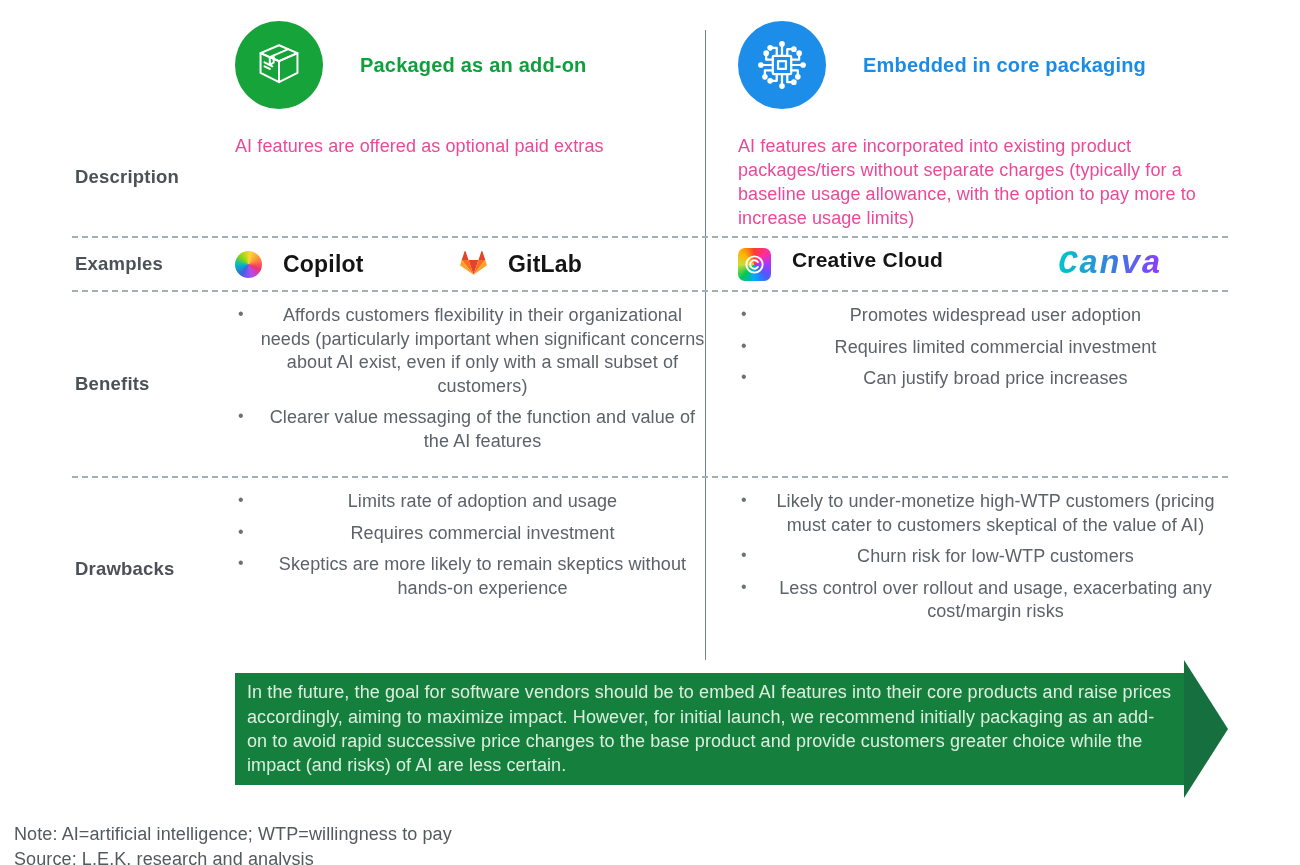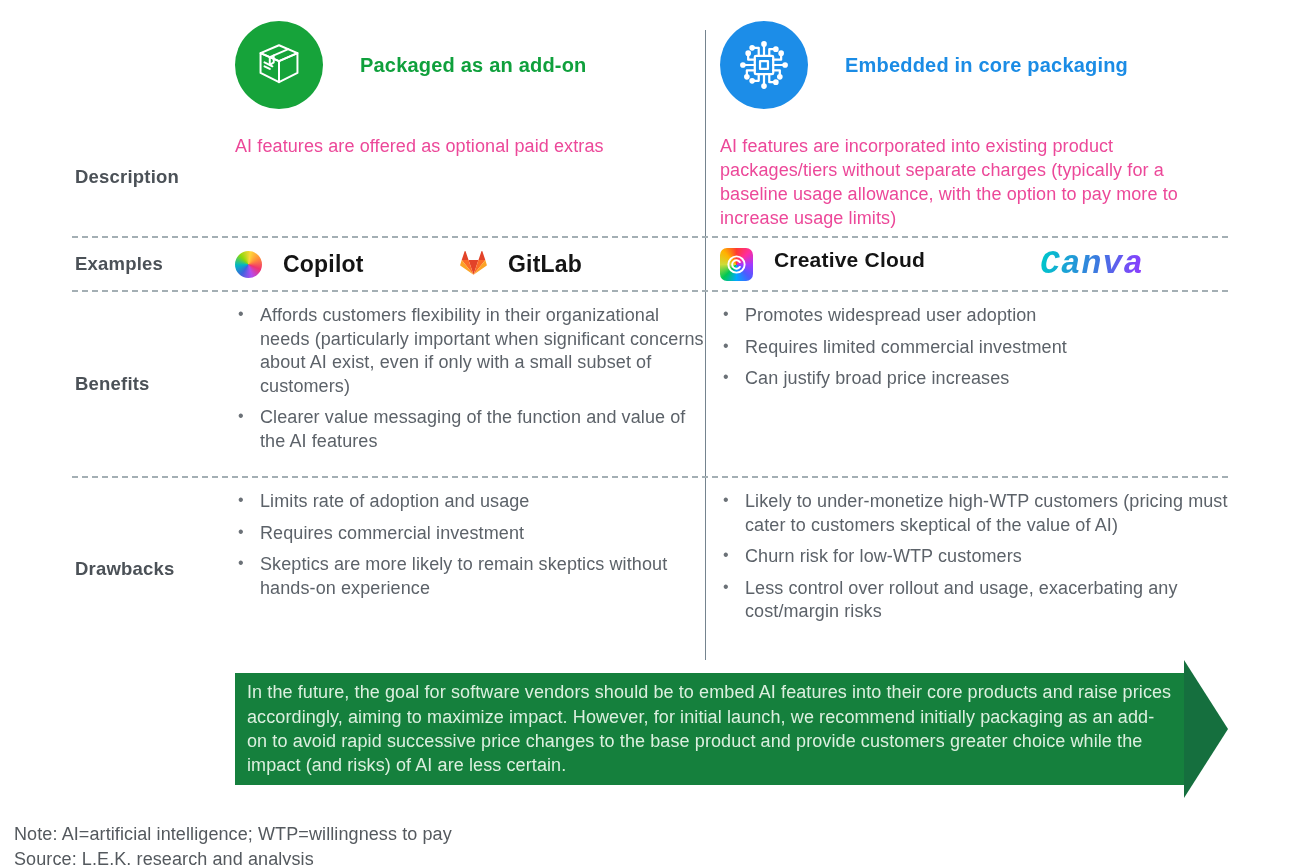--- a/index.html
+++ b/index.html
@@ -6,21 +6,21 @@
   html,body { width:1300px; height:865px; background:#ffffff; overflow:hidden;
     font-family:"Liberation Sans","DejaVu Sans",sans-serif; }
   .stage { position:relative; width:1300px; height:865px; background:#fff; }
 
   
   .table { position:absolute; left:72px; top:12px; width:1156px; }
   .row { display:grid; grid-template-columns:163px 470px 523px; }
   .row.dashed { border-bottom:2px dashed #a4afb4; }
   .row-label { color:#4b5157; font-weight:700; font-size:18.5px;
     display:flex; align-items:center; padding-left:3px; letter-spacing:.2px; }
-  .cell-r { padding-left:15px; }
+  .cell-r { padding-left:33px; }
 
   .hdr { height:106px; align-items:center; }
   .hdr-cell { display:flex; align-items:center; gap:37px; }
   .badge { width:88px; height:88px; border-radius:50%; flex:0 0 88px;
     display:flex; align-items:center; justify-content:center; }
   .badge.green { background:#16a33a; }
   .badge.blue  { background:#1c8de8; }
   .hdr-title { font-size:20px; font-weight:700; letter-spacing:.2px; }
   .hdr-title.green { color:#0fa03c; }
   .hdr-title.blue  { color:#1b8ce5; }
@@ -44,21 +44,21 @@
     display:flex; align-items:center; justify-content:center; }
   .canva { font-family:Liberation Mono, monospace; font-style:italic;
     font-weight:700; font-size:33px; color:#7d2ae8; letter-spacing:1px; }
   @supports ((-webkit-background-clip:text) or (background-clip:text)) {
     .canva { background:linear-gradient(100deg,#00c4cc 5%,#3d79e0 55%,#8b3dff 95%);
       -webkit-background-clip:text; background-clip:text; color:transparent; }
   }
 
   .benefits  { min-height:186px; }
   .drawbacks { min-height:182px; }
-  ul.bullets { list-style:none; padding-top:12px; }
+  ul.bullets { list-style:none; padding-top:12px;text-align:center; }
   ul.bullets li { position:relative; color:#5c6269; font-size:18px; line-height:1.31;
     padding-left:25px; margin-bottom:8px; letter-spacing:.1px; }
   ul.bullets li::before { content:"•"; position:absolute; left:3px; top:0;
     color:#6b7177; font-size:16px; }
 
   .v-divider { position:absolute; left:705px; top:30px; width:1px; height:630px;
     background:#75848f; }
 
   
   .callout { position:absolute; left:235px; top:660px; width:993px; height:138px; }

